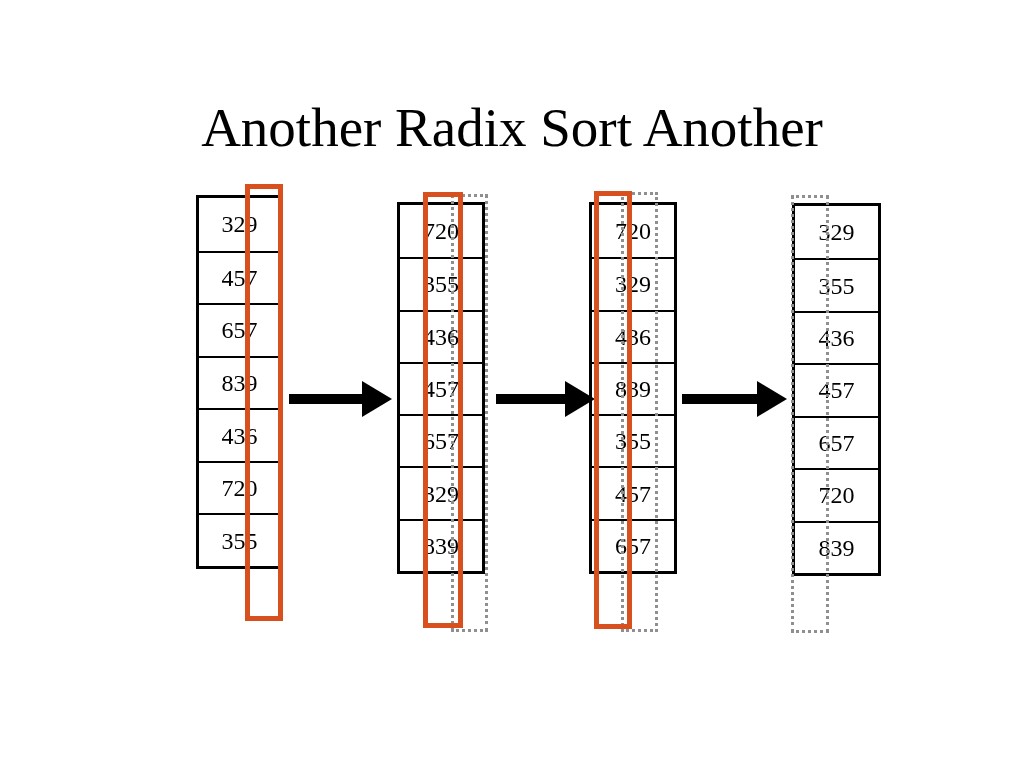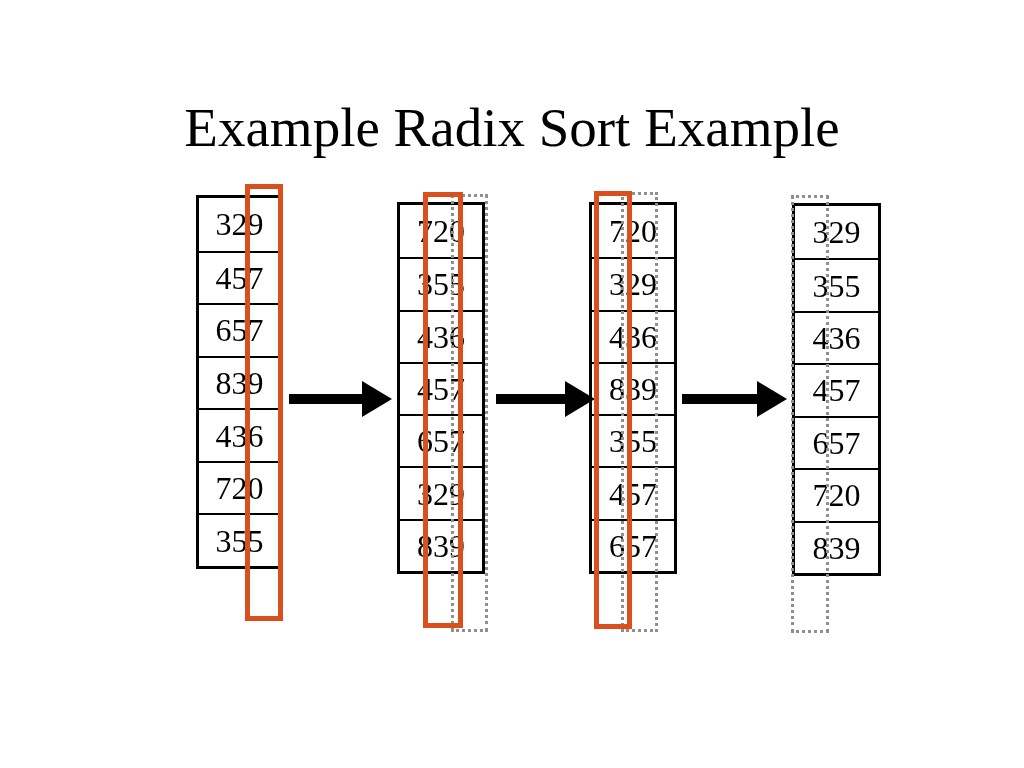--- a/index.html
+++ b/index.html
@@ -23,21 +23,21 @@
   }
   .ntable{
     position:absolute;
     border:3px solid var(--table-border);
     background:var(--background);
     display:grid;grid-template-rows:repeat(7,1fr);
     z-index:1;
   }
   .cell{
     display:flex;align-items:center;justify-content:center;
-    font-size:32px;line-height:1;font-family:"Liberation Serif", serif;
+    font-size:24px;line-height:1;font-family:"Liberation Serif", serif;
   }
   .cell + .cell{border-top:2px solid var(--table-border);}
   .hl-solid{
     position:absolute;border:5px solid var(--highlight-orange);
     background:transparent;z-index:4;
   }
   .hl-ghost{
     position:absolute;border:3px dotted var(--ghost-gray);
     background:transparent;z-index:3;
   }
@@ -69,21 +69,21 @@
   #a2{left:496px;top:381px;width:99px;}
   #a2 .shaft{width:69px;} #a2 .head{left:69px;}
   #a3{left:682px;top:381px;width:105px;}
   #a3 .shaft{width:75px;} #a3 .head{left:75px;}
 </style>
 </head>
 <body>
 
 <div class="slide">
 
-  <div class="slide-title">Example Radix Sort Example</div>
+  <div class="slide-title">Another Radix Sort Another</div>
 
   <div class="ntable" id="t1">
     <div class="cell">329</div>
     <div class="cell">457</div>
     <div class="cell">657</div>
     <div class="cell">839</div>
     <div class="cell">436</div>
     <div class="cell">720</div>
     <div class="cell">355</div>
   </div>

